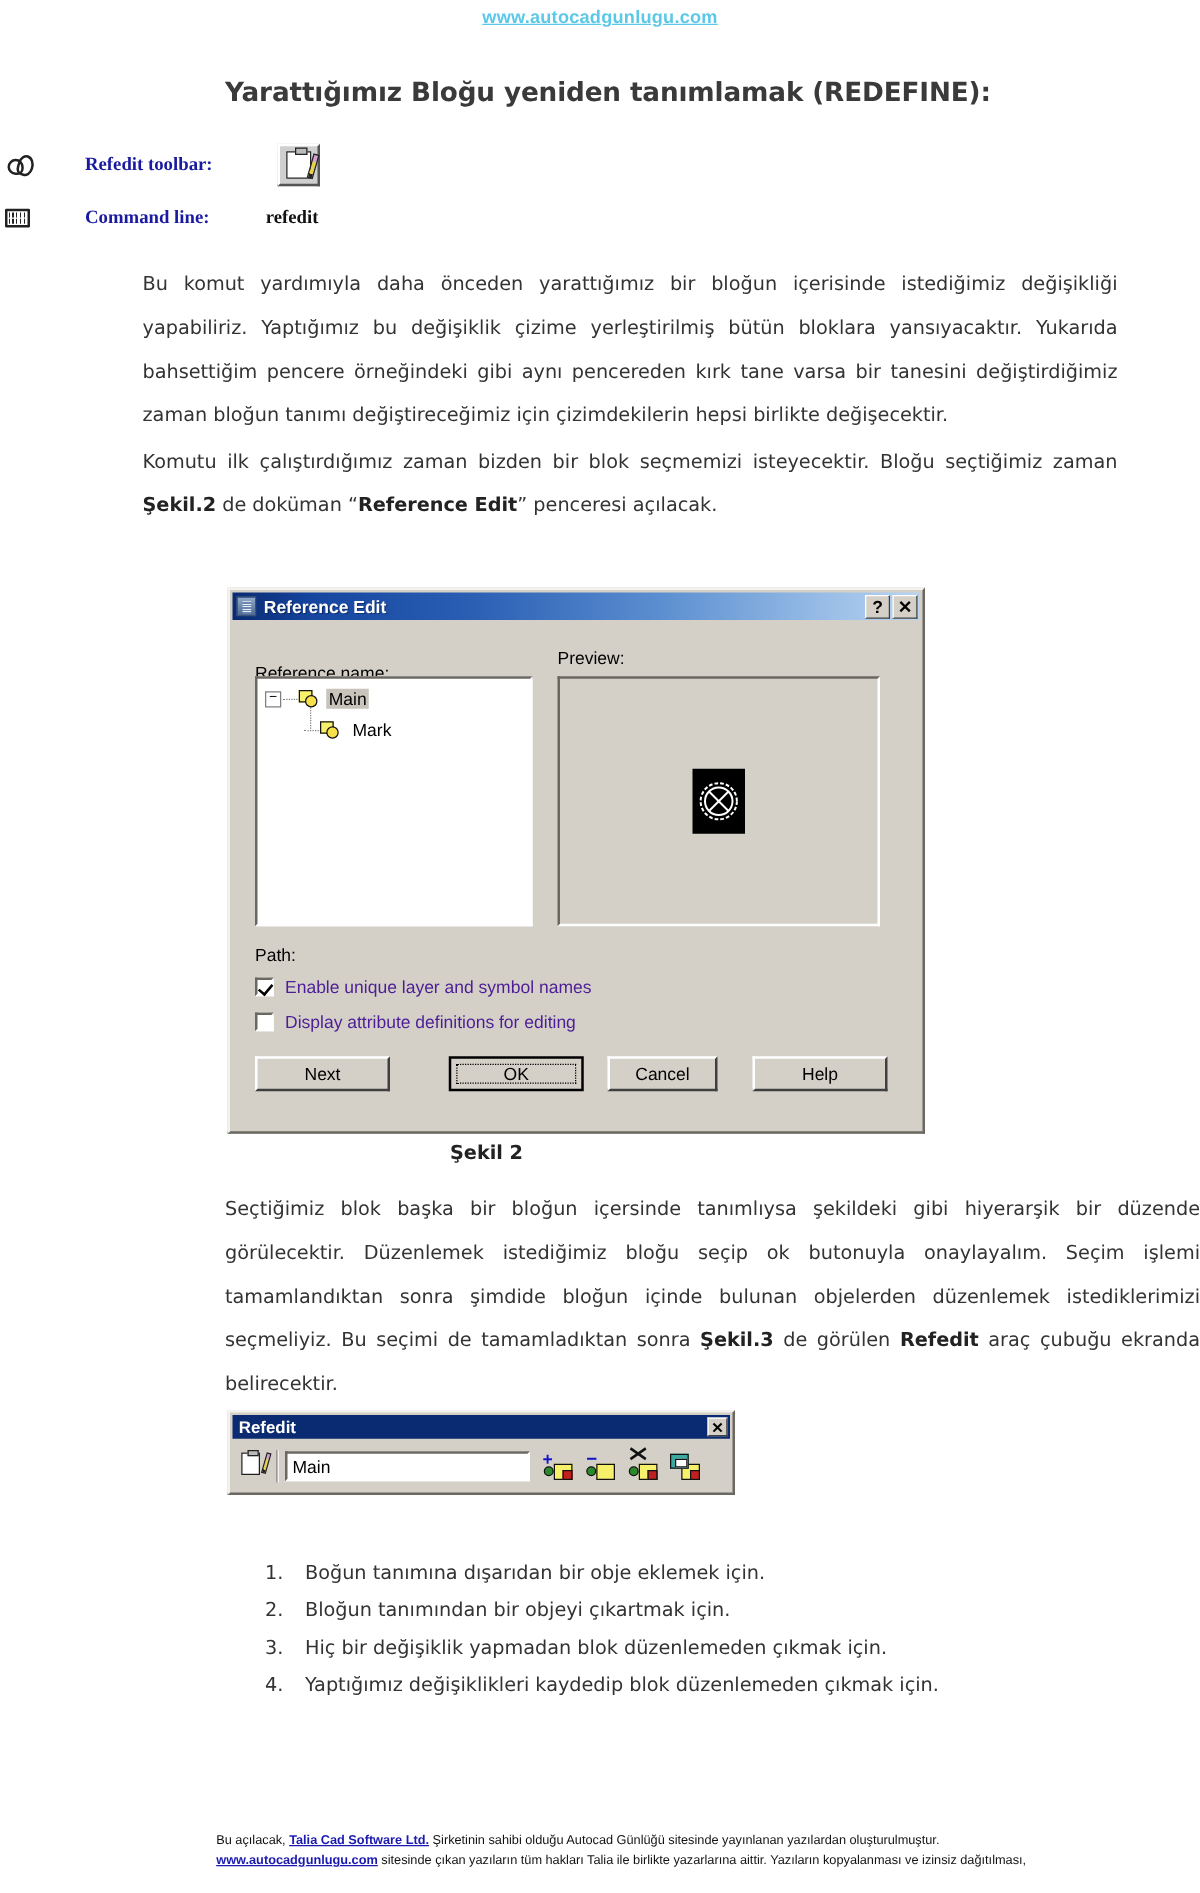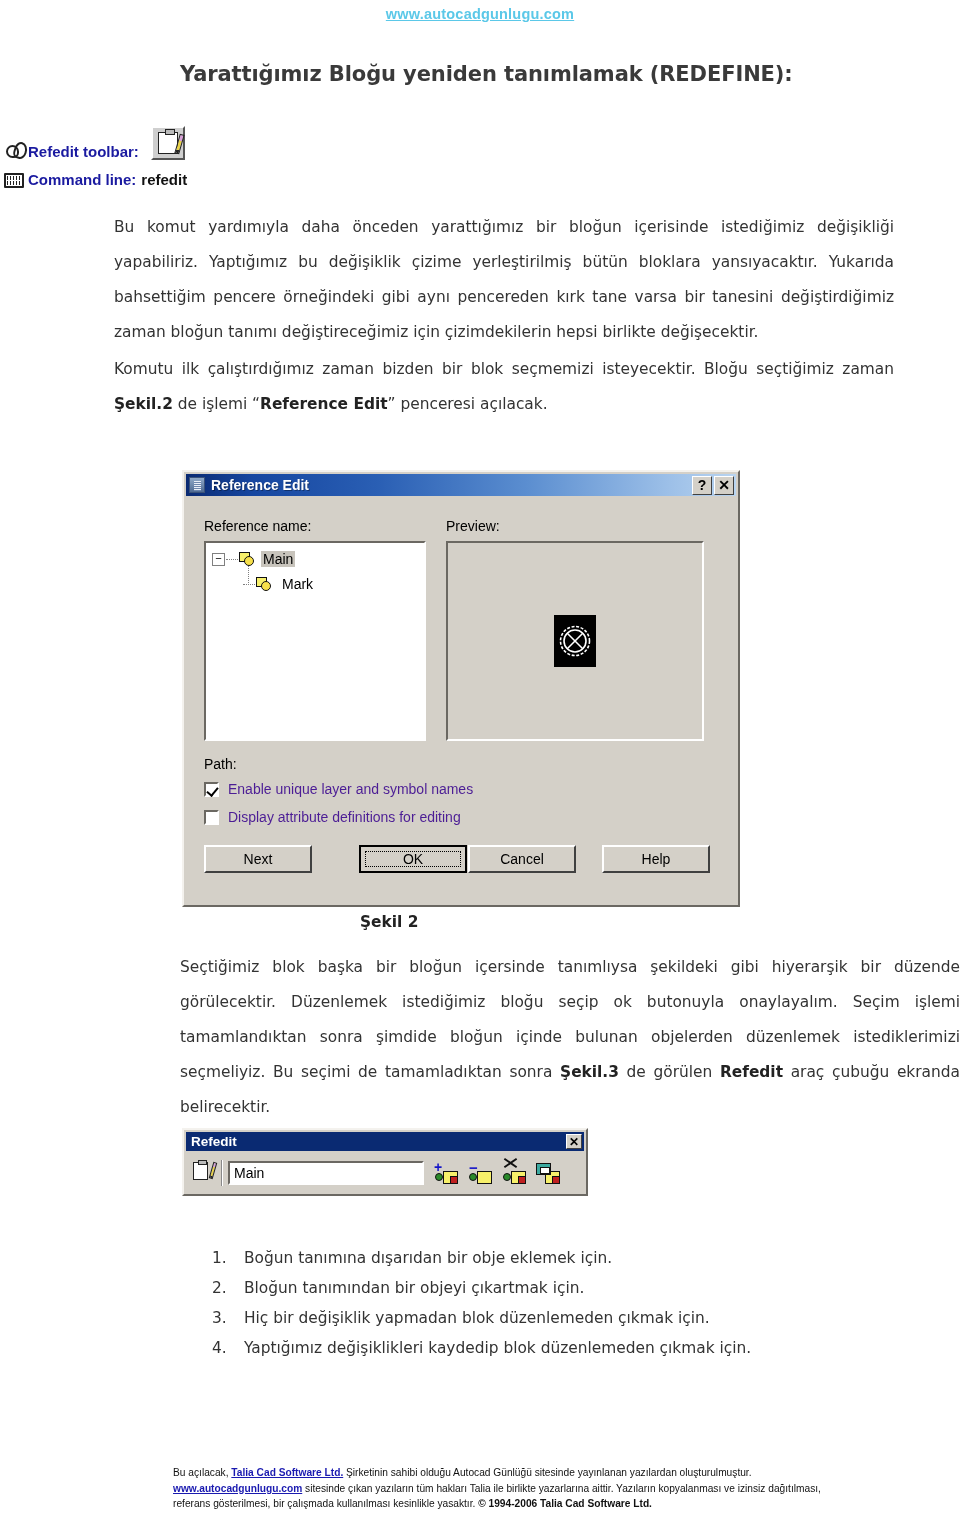--- a/index.html
+++ b/index.html
@@ -30,26 +30,27 @@
     font-family:"DejaVu Sans", sans-serif;
     font-size:21px;
     font-weight:bold;
     color:#3a3a3a;
     letter-spacing:-0.1px;
   }
 
   
   .cmdblock { margin-top:18px; }
   .cmdrow {
-    display:flex; align-items:flex-end;
-    font-family:Liberation Sans, sans-serif;
+    display:flex; align-items:center;
+    font-family:Liberation Serif, serif;
     color:#1a1aa0;
     font-size:15px;
     font-weight:bold;
     white-space:nowrap;
+    gap:40px;
   }
   .cmdrow .lbl { margin-left:4px; }
   .cmdrow .val {
     color:#111; font-weight:bold; margin-left:5px;
   }
   .cmdrow .val-norm {
     color:#111; font-weight:normal; margin-left:5px; font-size:14.5px;
   }
   .row-refedit { height:56px; padding-left:4px; }
   .row-modify  { height:30px; padding-left:28px; }
@@ -375,35 +376,35 @@
   <div class="cmdrow row-cmdline">
     <span class="ico-keyboard"></span>
     <span class="lbl">Command line:</span>
     <span class="val">refedit</span>
   </div>
 
 </div>
 
 <p class="para j" style="margin-top:22px">Bu komut yardımıyla daha önceden yarattığımız bir bloğun içerisinde istediğimiz değişikliği yapabiliriz. Yaptığımız bu değişiklik çizime yerleştirilmiş bütün bloklara yansıyacaktır. Yukarıda bahsettiğim pencere örneğindeki gibi aynı pencereden kırk tane varsa bir tanesini değiştirdiğimiz zaman bloğun tanımı değiştireceğimiz için çizimdekilerin hepsi birlikte değişecektir.</p>
 
-<p class="para j" style="margin-top:2px"><span>Komutu ilk çalıştırdığımız zaman bizden bir blok seçmemizi isteyecektir. Bloğu seçtiğimiz zaman </span><b>Şekil.2</b><span> de işlemi “</span><b>Reference Edit</b><span>” penceresi açılacak.</span></p>
+<p class="para j" style="margin-top:2px"><span>Komutu ilk çalıştırdığımız zaman bizden bir blok seçmemizi isteyecektir. Bloğu seçtiğimiz zaman </span><b>Şekil.2</b><span> de doküman “</span><b>Reference Edit</b><span>” penceresi açılacak.</span></p>
 
 <div class="dialog">
 
   <div class="titlebar">
     <span class="winicon"></span>
     <span class="wt">Reference Edit</span>
     <span class="spacer"></span>
     <span class="tbtn">?</span>
     <span class="tbtn">✕</span>
   </div>
 
   <div class="dlg-body">
 
-    <div class="fld-label" style="left:20px; top:20px;">Reference name:</div>
+    <div class="fld-label" style="left:20px; top:32px;">Reference name:</div>
     <div class="fld-label" style="left:262px; top:20px;">Preview:</div>
 
     <div class="tree-box">
       <div class="vdots"></div>
 
       <div class="tnode n1">
         <span class="expander">−</span>
         <span class="dots"></span>
         <span class="blk-icon">
             <span class="sq"></span>
@@ -443,21 +444,21 @@
     <div class="chk-row" style="left:20px; top:311px;">
       <span class="checkbox"></span>
       <span class="ct">Display attribute definitions for editing</span>
     </div>
 
     <div class="btnrow">
       <span class="wbtn" style="left:0px;   width:108px;">Next</span>
       <span class="wbtn default" style="left:155px; width:108px; padding:0;">
           <span class="inner">OK</span>
         </span>
-      <span class="wbtn" style="left:264px; width:108px;">Cancel</span>
+      <span class="wbtn" style="left:282px; width:88px;">Cancel</span>
       <span class="wbtn" style="left:398px; width:108px;">Help</span>
     </div>
 
   </div>
 </div>
 
 <div class="figcap" style="position:absolute; left:180px; top:913px;">Şekil 2</div>
 
 <p class="para j" style="position:absolute; left:0; top:950px; margin-left:180px;"><span>Seçtiğimiz blok başka bir bloğun içersinde tanımlıysa şekildeki gibi hiyerarşik bir düzende görülecektir. Düzenlemek istediğimiz bloğu seçip ok butonuyla onaylayalım. Seçim işlemi tamamlandıktan sonra şimdide bloğun içinde bulunan objelerden düzenlemek istediklerimizi seçmeliyiz. Bu seçimi de tamamladıktan sonra </span><b>Şekil.3</b><span> de görülen </span><b>Refedit</b><span> araç çubuğu ekranda belirecektir.</span></p>
 
@@ -518,14 +519,13 @@
     </li>
   <li>
       <span class="num">4.</span>
       <span>Yaptığımız değişiklikleri kaydedip blok düzenlemeden çıkmak için.</span>
     </li>
 </ol>
 
 <div class="footer">
   <div><span>Bu açılacak, </span><span class="lnk">Talia Cad Software Ltd.</span><span> Şirketinin sahibi olduğu  Autocad Günlüğü sitesinde yayınlanan yazılardan oluşturulmuştur.</span></div>
   <div><span class="lnk">www.autocadgunlugu.com</span><span> sitesinde çıkan yazıların tüm hakları Talia ile birlikte yazarlarına aittir. Yazıların kopyalanması ve izinsiz dağıtılması,</span></div>
-  <div><span>referans gösterilmesi, bir çalışmada kullanılması kesinlikle yasaktır. </span><b>© 1994-2006 Talia Cad Software Ltd.</b></div>
 </div>
 
 </body></html>

